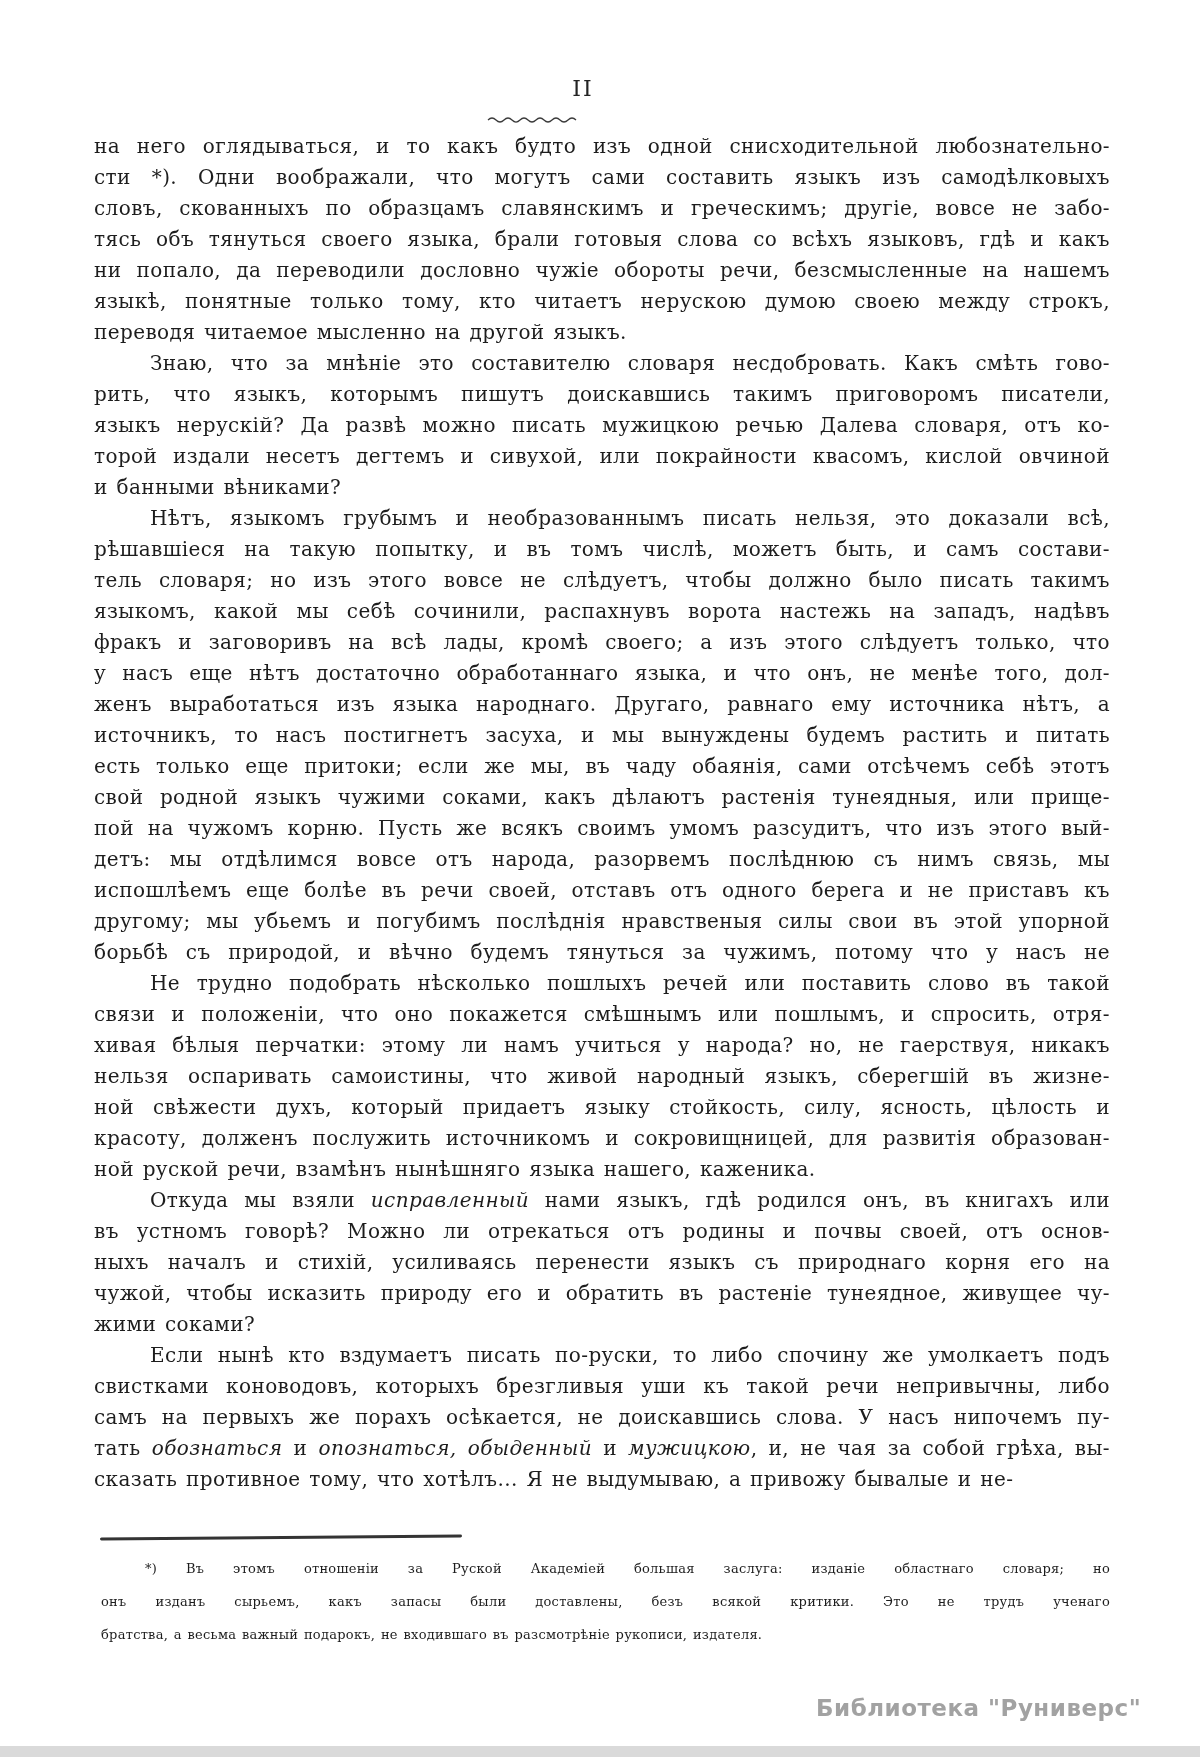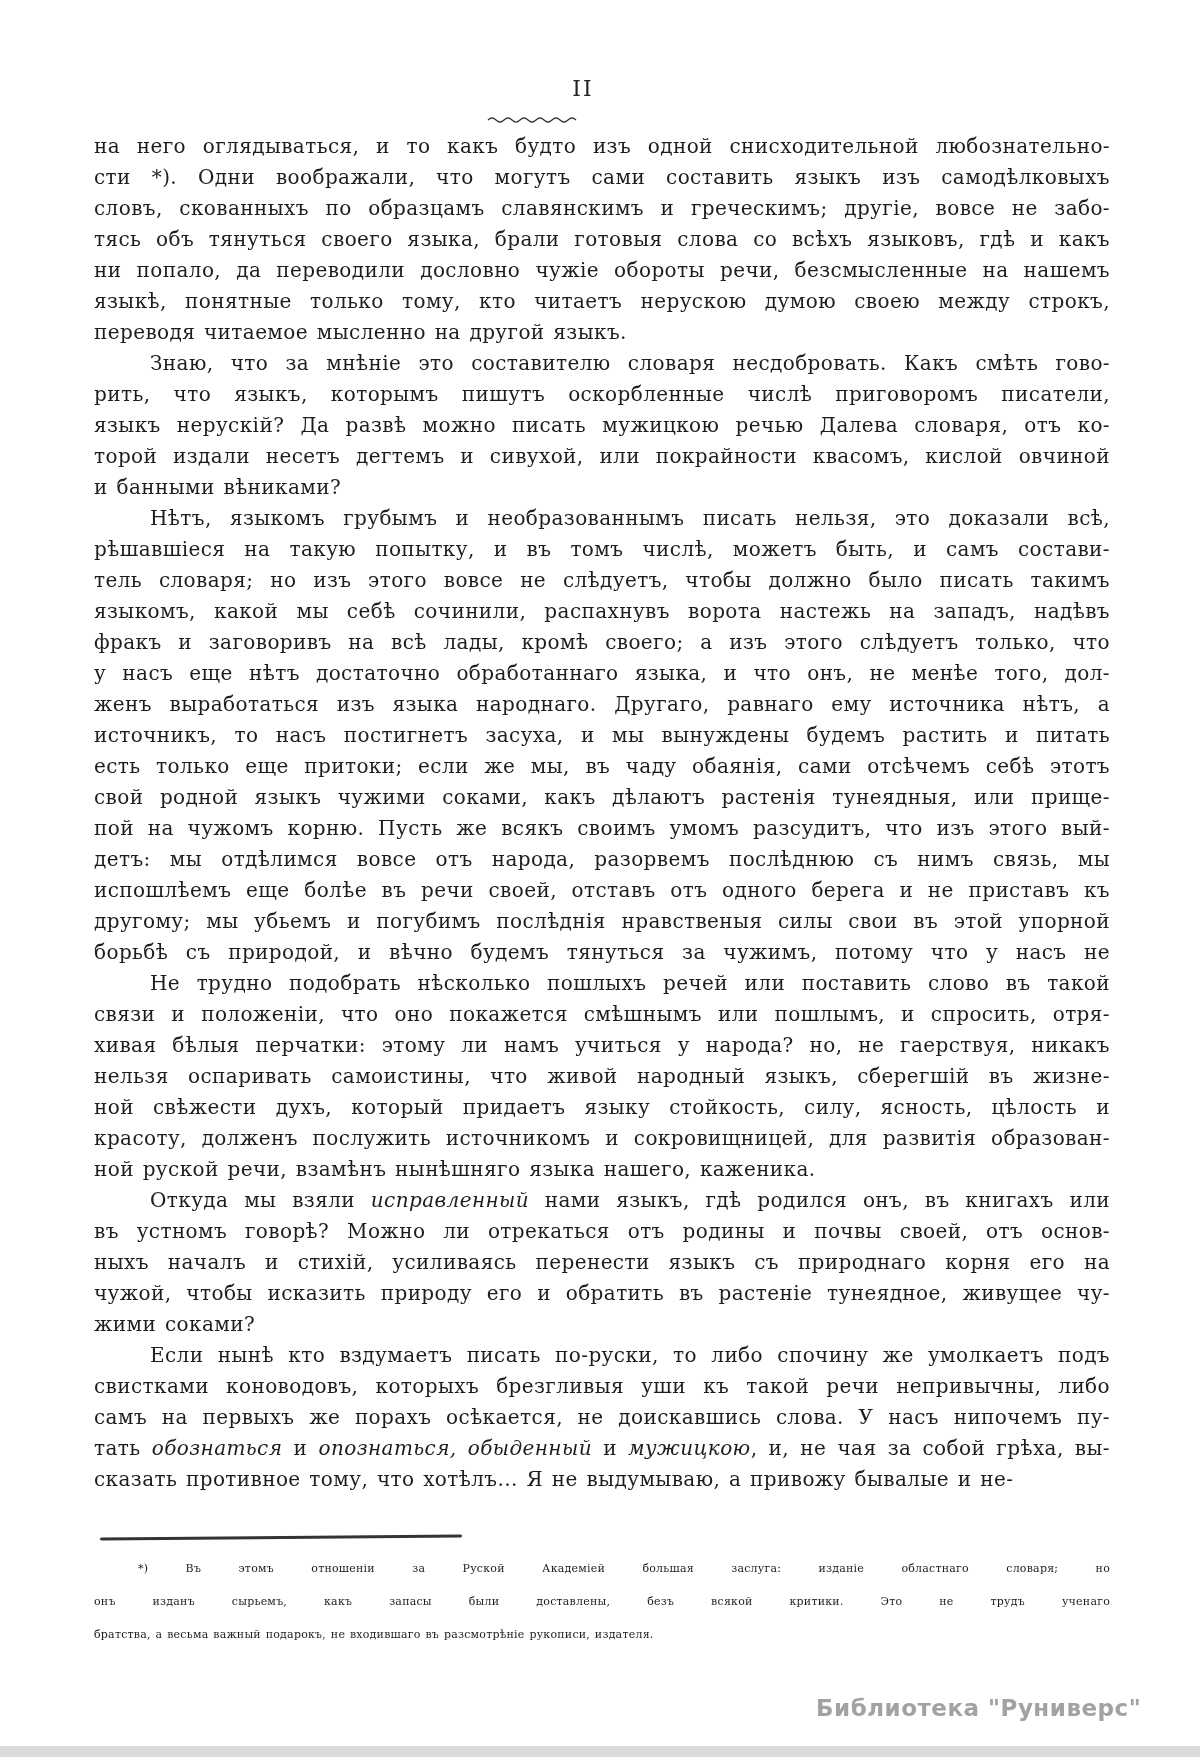--- a/index.html
+++ b/index.html
@@ -22,21 +22,21 @@
     color:#1d1d1d;
   }
   .line.noj{text-align-last:left;}
   .line.ind{text-indent:56px;}
   .it{font-style:italic;margin-top:20px;}
   .fnrule{
     position:absolute;left:100px;top:1536px;width:362px;height:3px;
     background:#343434;border-radius:2px;transform:rotate(-0.45deg);
   }
   .footnote{position:absolute;left:94px;top:1552px;width:1016px;}
-  .footnote .line{font-size:11px;line-height:33px;height:33px;}
+  .footnote .line{font-size:13px;line-height:33px;height:33px;margin-left:7px;}
   .footnote .line.ind{text-indent:44px;}
   .watermark{
     position:absolute;left:816px;top:1695px;
     font-family:"DejaVu Sans", sans-serif;font-size:23px;font-weight:600;
     color:#a2a2a2;letter-spacing:0.5px;
   }
   .bottom-strip{
     position:absolute;left:0;top:1746px;width:1200px;height:11px;
     background:#dadada;
   }
@@ -59,21 +59,21 @@
         <div class="line"><span>на него оглядываться, и то какъ будто изъ одной снисходительной любознательно-</span></div>
         <div class="line"><span>сти *). Одни воображали, что могутъ сами составить языкъ изъ самодѣлковыхъ</span></div>
         <div class="line"><span>словъ, скованныхъ по образцамъ славянскимъ и греческимъ; другіе, вовсе не забо-</span></div>
         <div class="line"><span>тясь объ тянуться своего языка, брали готовыя слова со всѣхъ языковъ, гдѣ и какъ</span></div>
         <div class="line"><span>ни попало, да переводили дословно чужіе обороты речи, безсмысленные на нашемъ</span></div>
         <div class="line"><span>языкѣ, понятные только тому, кто читаетъ нерускою думою своею между строкъ,</span></div>
         <div class="line noj"><span>переводя читаемое мысленно на другой языкъ.</span></div>
       </div>
       <div>
         <div class="line ind"><span>Знаю, что за мнѣніе это составителю словаря несдобровать. Какъ смѣть гово-</span></div>
-        <div class="line"><span>рить, что языкъ, которымъ пишутъ оскорбленные числѣ приговоромъ писатели,</span></div>
+        <div class="line"><span>рить, что языкъ, которымъ пишутъ доискавшись такимъ приговоромъ писатели,</span></div>
         <div class="line"><span>языкъ нерускій? Да развѣ можно писать мужицкою речью Далева словаря, отъ ко-</span></div>
         <div class="line"><span>торой издали несетъ дегтемъ и сивухой, или покрайности квасомъ, кислой овчиной</span></div>
         <div class="line noj"><span>и банными вѣниками?</span></div>
       </div>
       <div>
         <div class="line ind"><span>Нѣтъ, языкомъ грубымъ и необразованнымъ писать нельзя, это доказали всѣ,</span></div>
         <div class="line"><span>рѣшавшіеся на такую попытку, и въ томъ числѣ, можетъ быть, и самъ состави-</span></div>
         <div class="line"><span>тель словаря; но изъ этого вовсе не слѣдуетъ, чтобы должно было писать такимъ</span></div>
         <div class="line"><span>языкомъ, какой мы себѣ сочинили, распахнувъ ворота настежь на западъ, надѣвъ</span></div>
         <div class="line"><span>фракъ и заговоривъ на всѣ лады, кромѣ своего; а изъ этого слѣдуетъ только, что</span></div>

